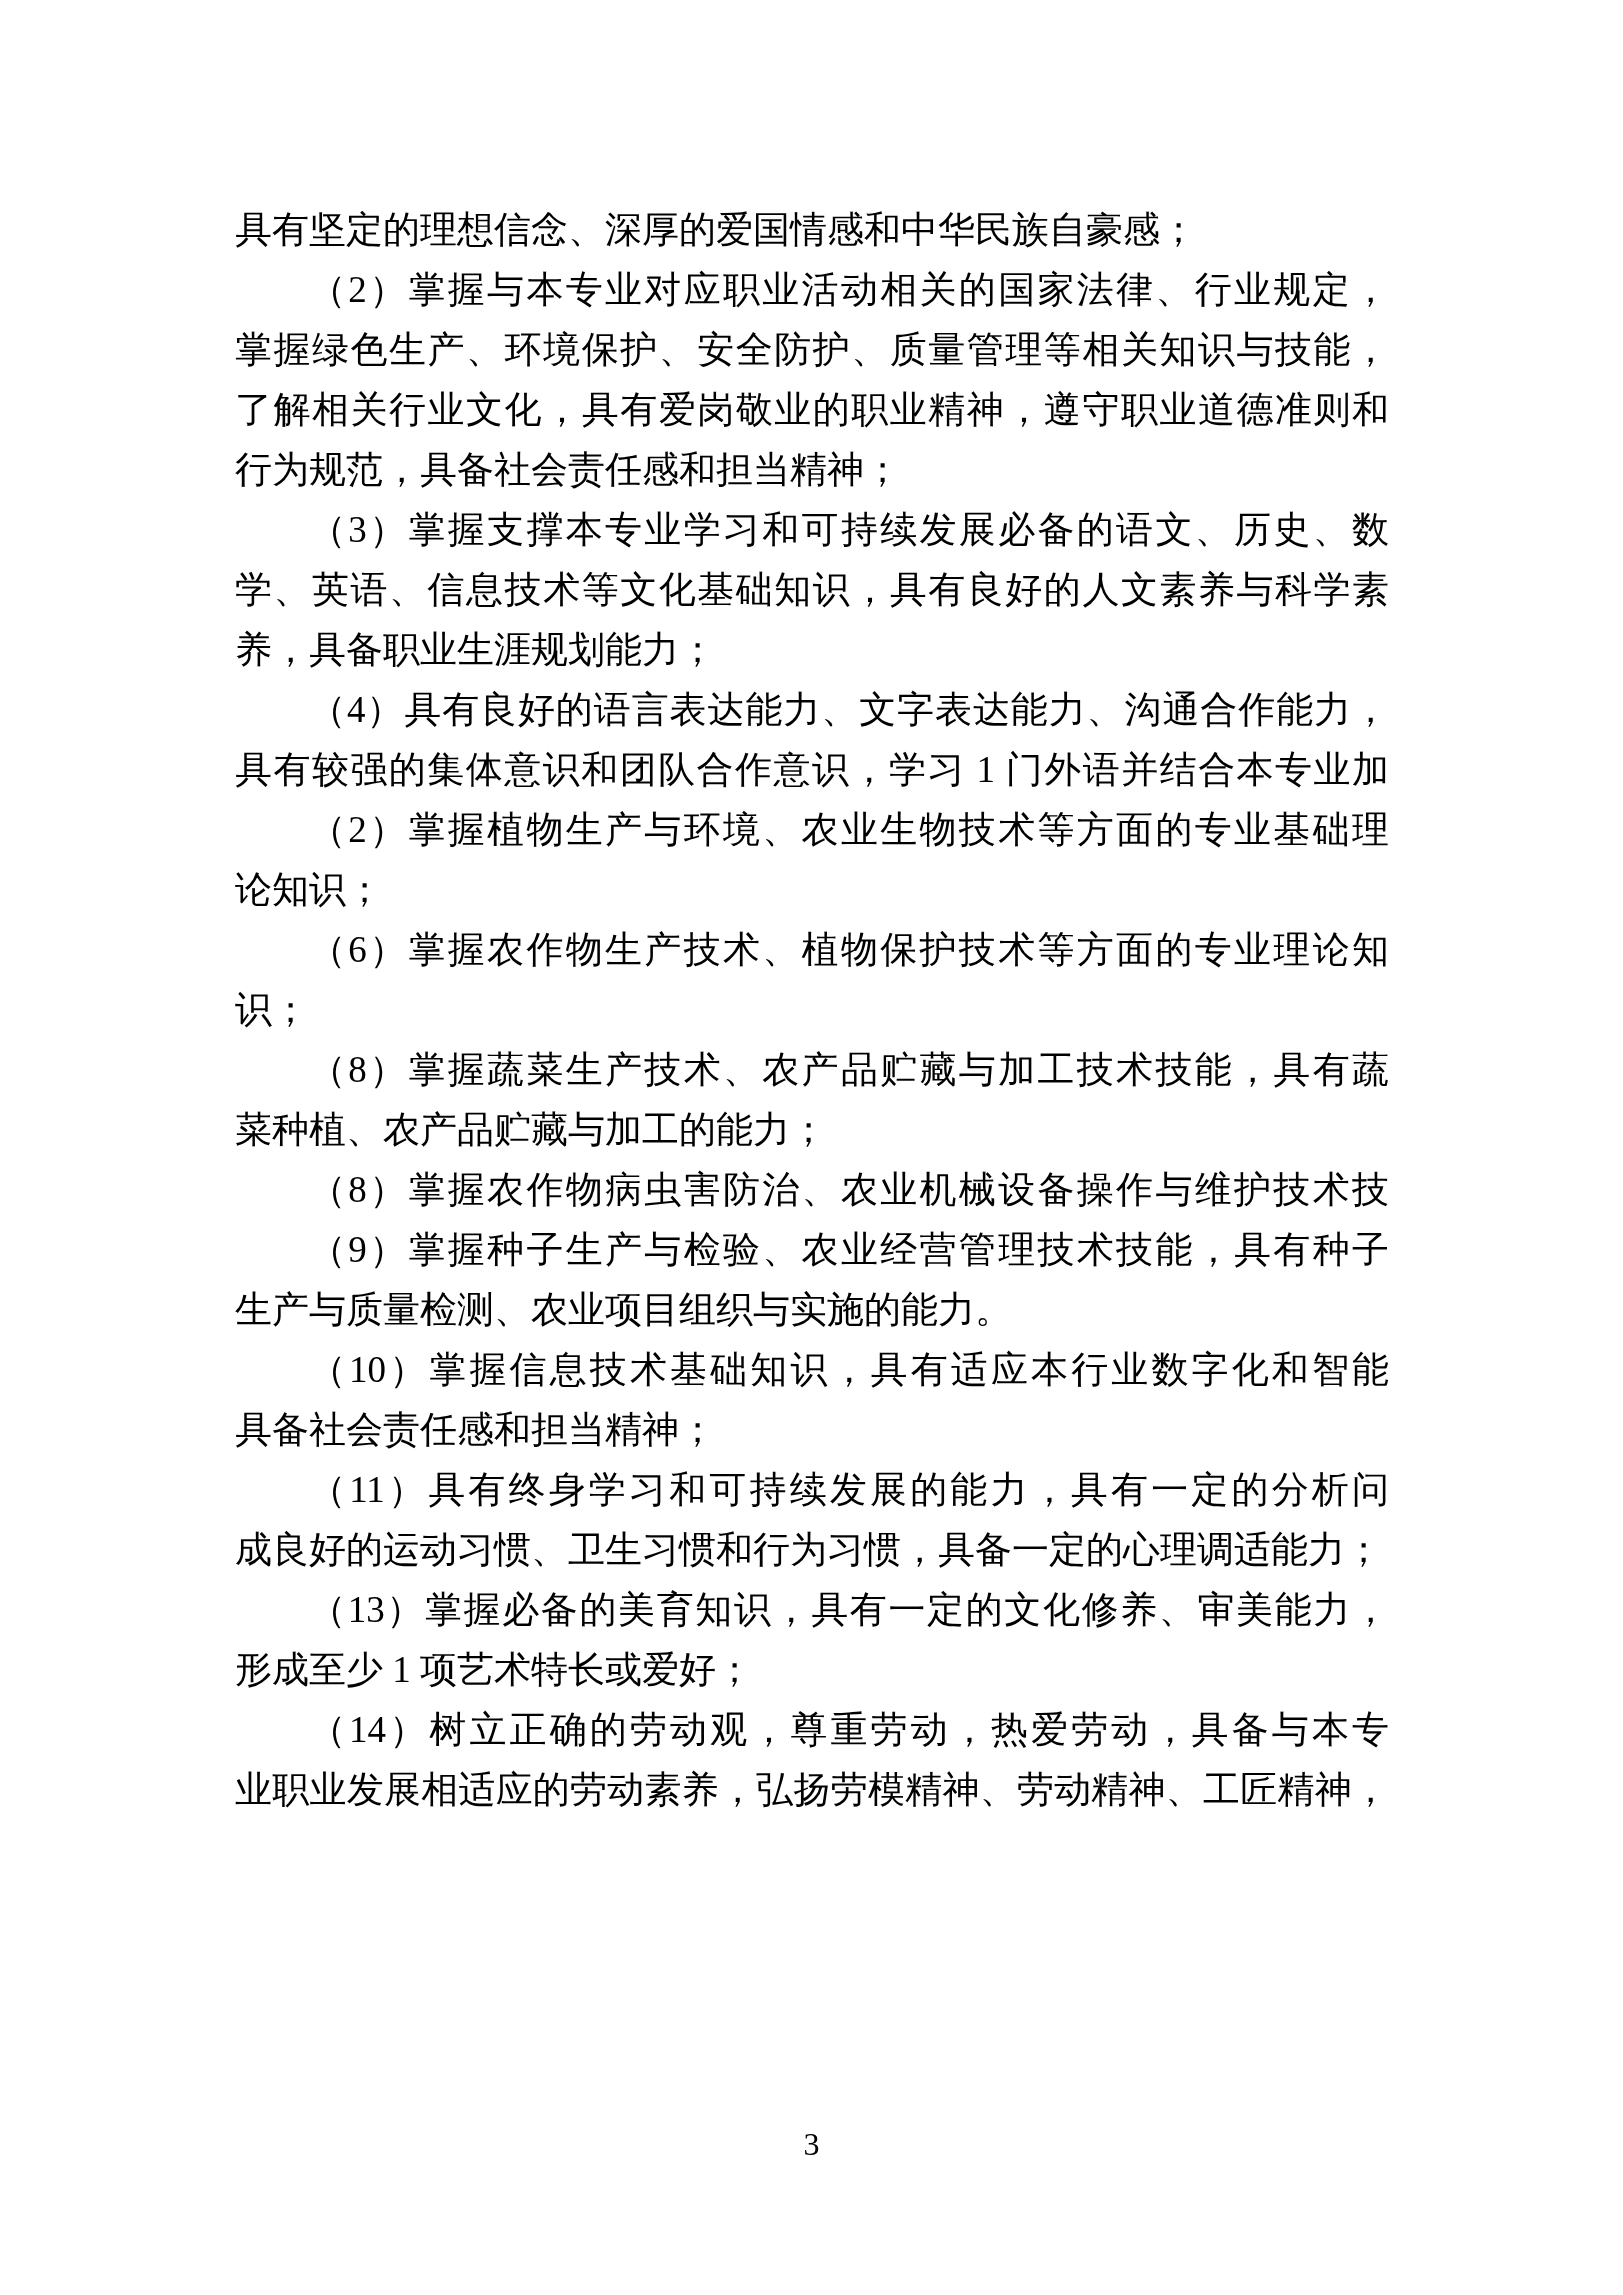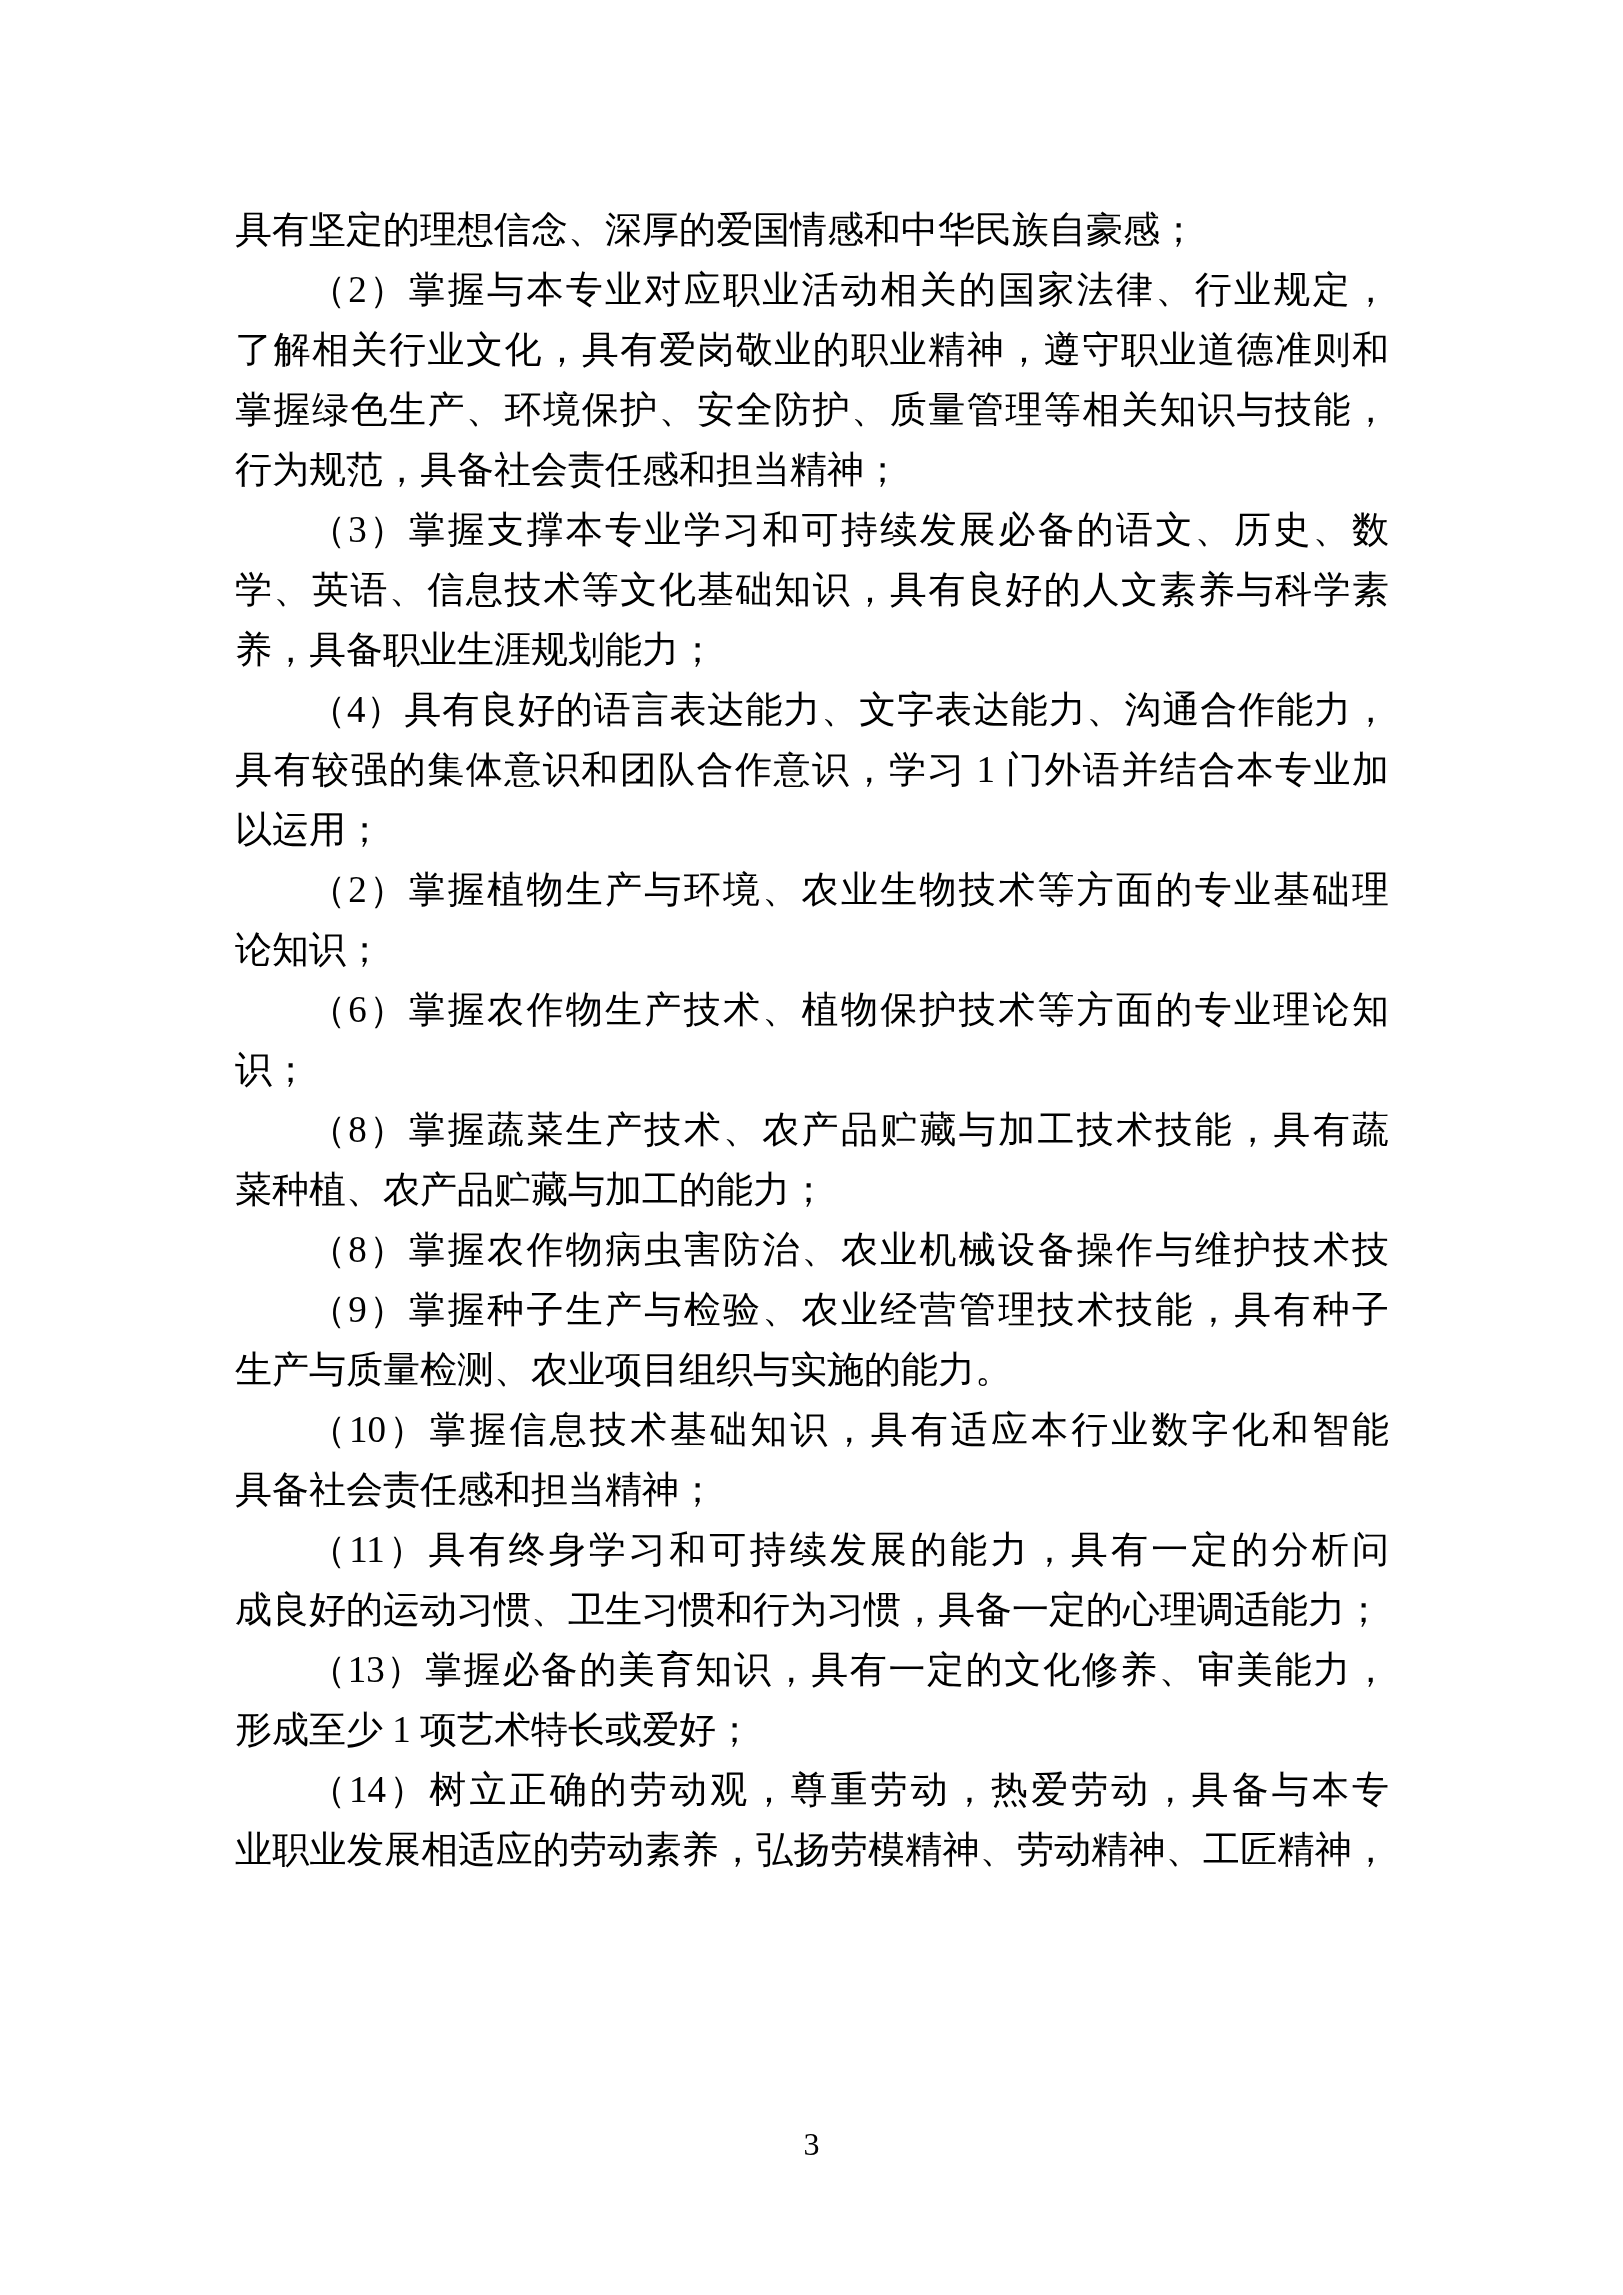--- a/index.html
+++ b/index.html
@@ -52,29 +52,28 @@
     font-family: "Liberation Serif", "DejaVu Serif", serif;
   }
 </style>
 </head>
 <body>
 
 <div class="page">
   <div class="body-text" id="body-text">
       <div class="line no-justify">具有坚定的理想信念、深厚的爱国情感和中华民族自豪感；</div>
       <div class="line indent">（2）掌握与本专业对应职业活动相关的国家法律、行业规定，</div>
+      <div class="line">掌握绿色生产、环境保护、安全防护、质量管理等相关知识与技能，</div>
       <div class="line">了解相关行业文化，具有爱岗敬业的职业精神，遵守职业道德准则和</div>
-      <div class="line">掌握绿色生产、环境保护、安全防护、质量管理等相关知识与技能，</div>
       <div class="line no-justify">行为规范，具备社会责任感和担当精神；</div>
       <div class="line indent">（3）掌握支撑本专业学习和可持续发展必备的语文、历史、数</div>
       <div class="line">学、英语、信息技术等文化基础知识，具有良好的人文素养与科学素</div>
       <div class="line no-justify">养，具备职业生涯规划能力；</div>
       <div class="line indent">（4）具有良好的语言表达能力、文字表达能力、沟通合作能力，</div>
       <div class="line">具有较强的集体意识和团队合作意识，学习 1 门外语并结合本专业加</div>
-      <div class="line no-justify">以运用；</div>
       <div class="line indent">（2）掌握植物生产与环境、农业生物技术等方面的专业基础理</div>
       <div class="line no-justify">论知识；</div>
       <div class="line indent">（6）掌握农作物生产技术、植物保护技术等方面的专业理论知</div>
       <div class="line no-justify">识；</div>
       <div class="line indent">（8）掌握蔬菜生产技术、农产品贮藏与加工技术技能，具有蔬</div>
       <div class="line no-justify">菜种植、农产品贮藏与加工的能力；</div>
       <div class="line indent">（8）掌握农作物病虫害防治、农业机械设备操作与维护技术技</div>
       <div class="line indent">（9）掌握种子生产与检验、农业经营管理技术技能，具有种子</div>
       <div class="line no-justify">生产与质量检测、农业项目组织与实施的能力。</div>
       <div class="line indent">（10）掌握信息技术基础知识，具有适应本行业数字化和智能</div>

